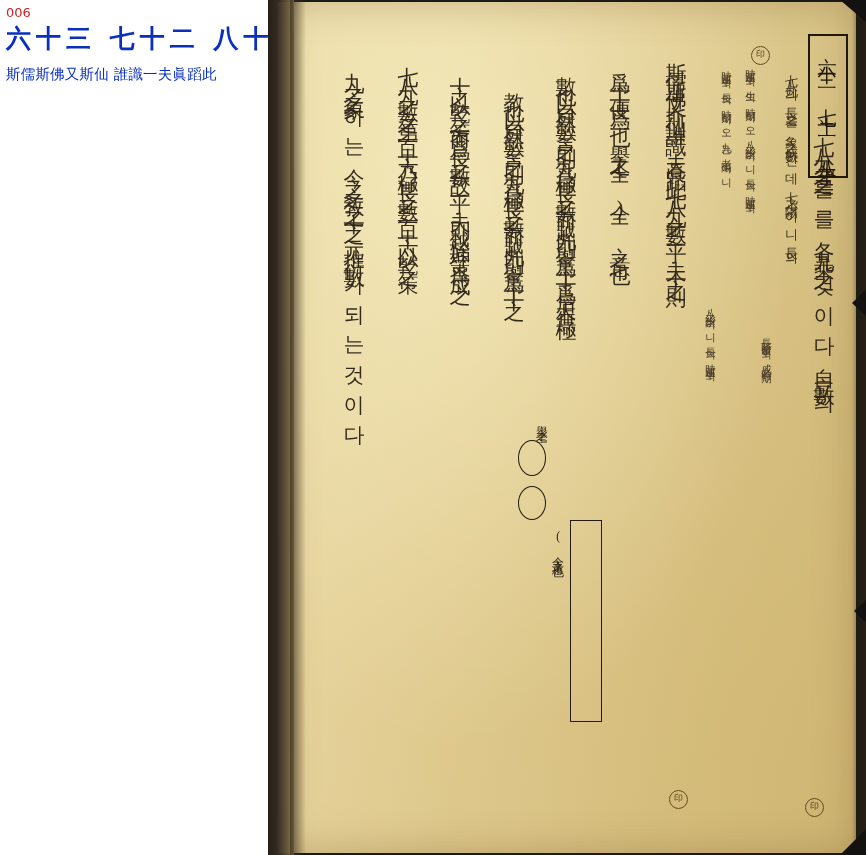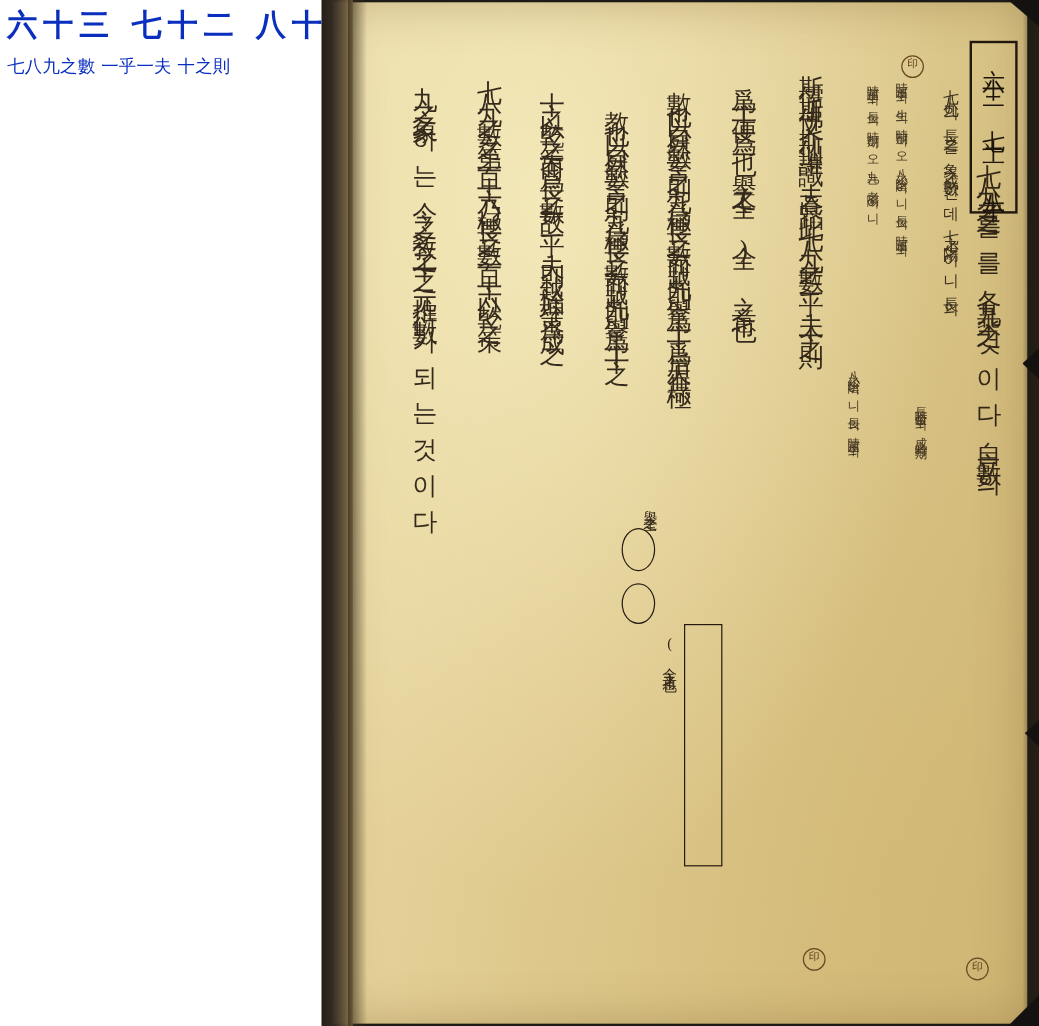--- a/index.html
+++ b/index.html
@@ -186,23 +186,24 @@
     letter-spacing: 3px;
     color: #33281a;
   }
 </style>
 </head>
 <body>
 
 <div id="page">
 
   <div class="left-col">
+    <div class="page-number">006</div>
     <div class="heading">六十三 七十二 八十一</div>
 
-    <div class="body-block">七八九之數 一乎一夫 十之則</div>
+    <div class="body-block">斯儒斯佛又斯仙 誰識一夫眞蹈此</div>
   </div>
 
   <div class="right-col">
     <div class="paper"></div>
     <div class="gutter"></div>
     <div class="gutter2"></div>
     <div class="edge-right"></div>
     <div class="corner tr"></div>
     <div class="corner br"></div>
     <div class="corner nick1"></div>

